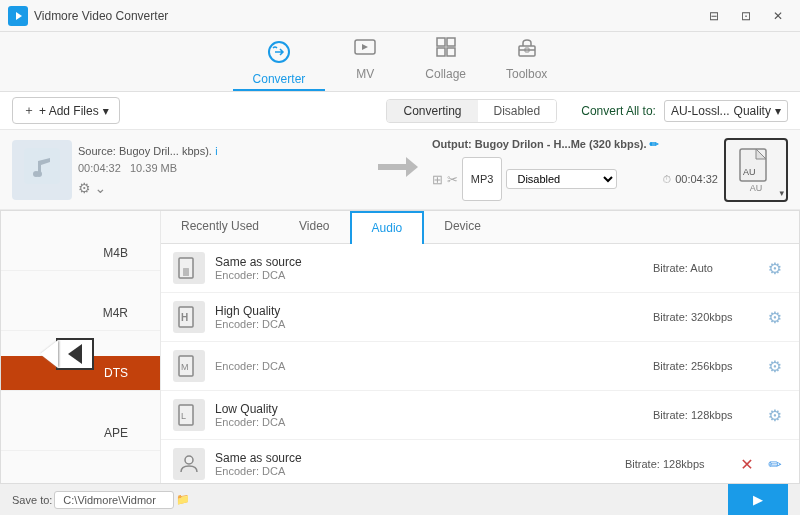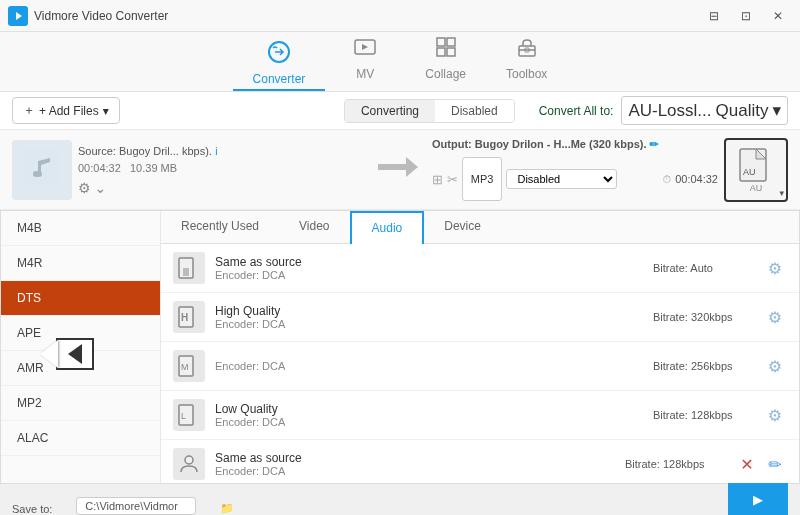--- a/index.html
+++ b/index.html
@@ -130,21 +130,21 @@
     .convert-all-label {
       font-size: 12px;
       color: #14532d;
       margin-left: 16px;
       white-space: nowrap;
     }
     .convert-all-select {
       border: 1px solid #ccc;
       border-radius: 3px;
       padding: 3px 6px;
-      font-size: 17px;
+      font-size: 12px;
       color: #333;
       background: #fff;
       display: flex;
       align-items: center;
       gap: 4px;
       cursor: pointer;
     }
 
     
     .file-row {
@@ -259,26 +259,27 @@
 
     
     .format-list {
       width: 160px;
       border-right: 1px solid #e8e8e8;
       overflow-y: auto;
       flex-shrink: 0;
       background: #fafafa;
     }
     .format-item {
-      padding: 10px 16px;
+      padding: 10px 32px;
       cursor: pointer;
       font-size: 12px;
       color: #444;
-      text-align: left;
+      text-align: right;
       border-bottom: 1px solid #f0f0f0;
+      margin-top: 25px;
     }
     .format-item.active {
       background: #c2410c;
       color: #fff;
     }
 
     
     .quality-panel {
       flex: 1;
       display: flex;
@@ -361,25 +362,25 @@
     .quality-action.gear { color: #90b8d8; }
     .quality-action.close { color: #cc4444; }
     .quality-action.edit { color: #4a9be8; }
 
     
     .status-bar {
       height: 32px;
       background: #f0f0f0;
       border-top: 1px solid #ddd;
       display: flex;
-      align-items: flex-end;
+      align-items: center;
       padding: 0 12px;
       font-size: 11px;
       color: #555;
-      gap: 24px;
+      gap: 2px;
     }
     .save-path {
       background: #fff;
       border: 1px solid #ccc;
       border-radius: 3px;
       padding: 2px 8px;
       font-size: 11px;
       min-width: 120px;
       max-width: 200px;
       overflow: hidden;

